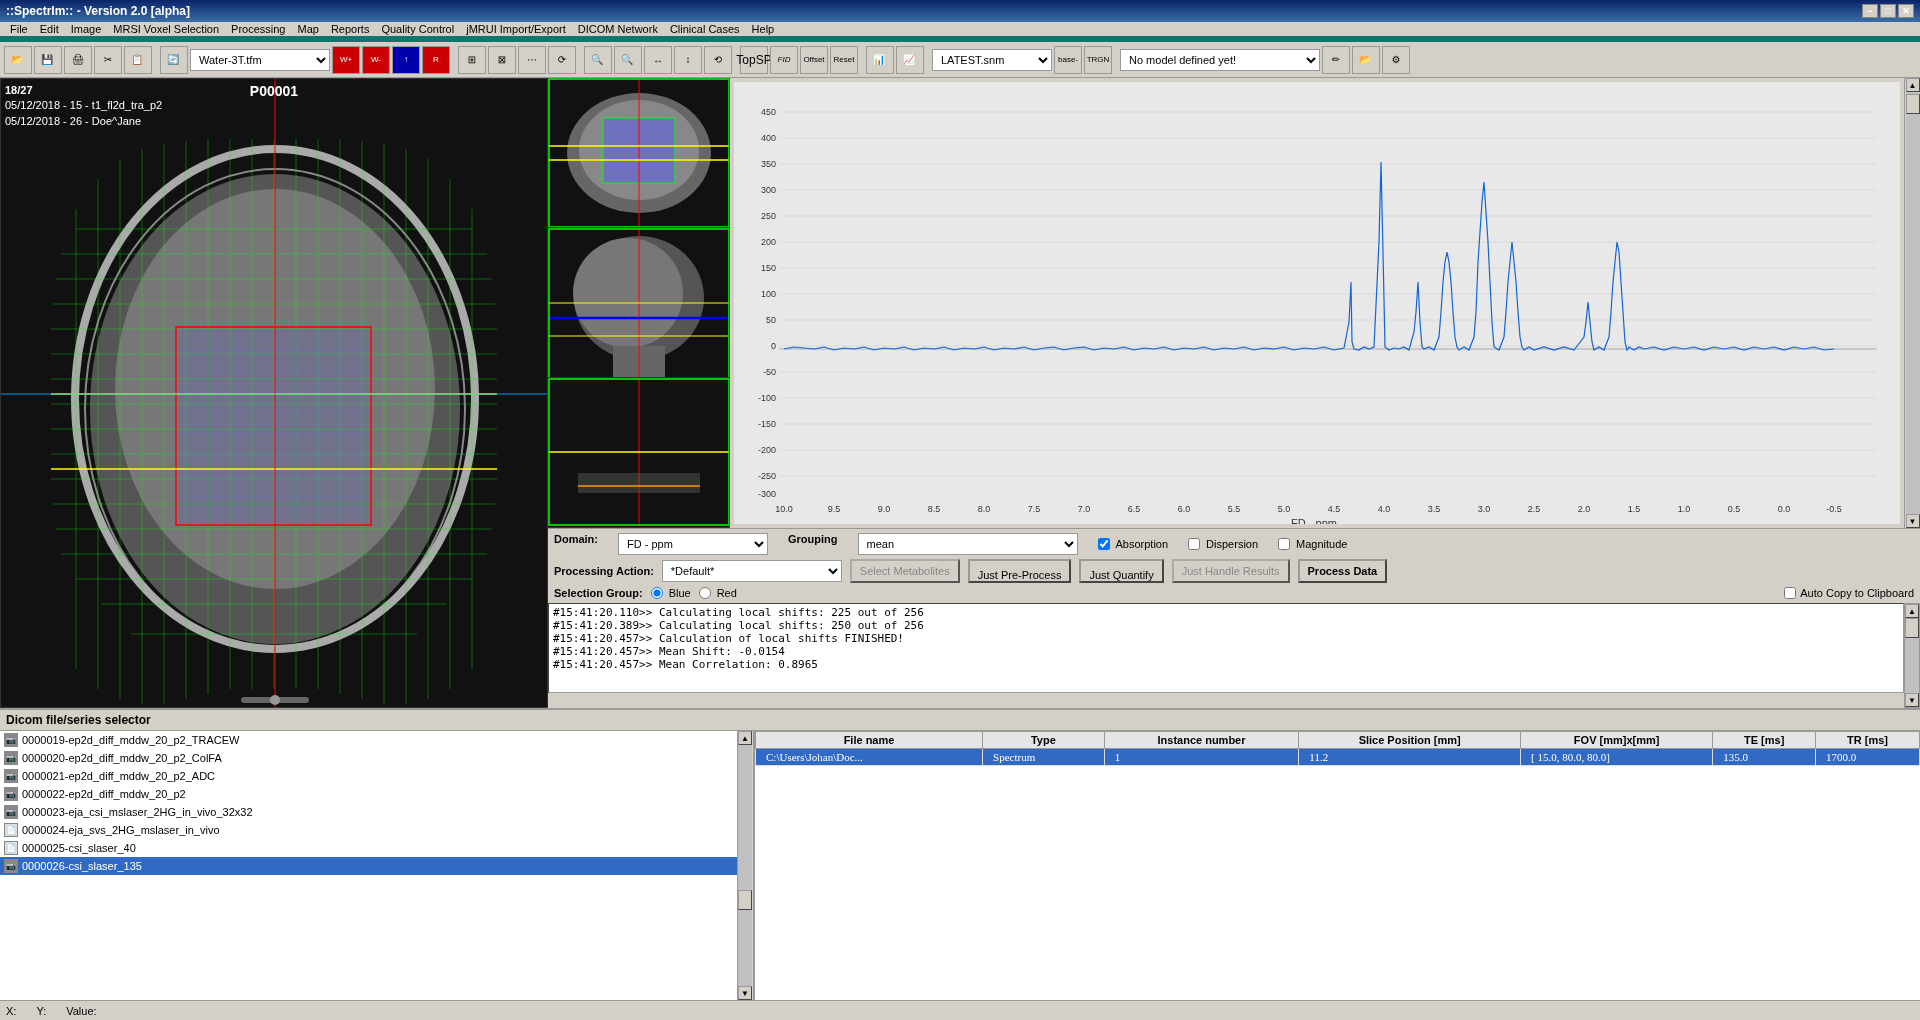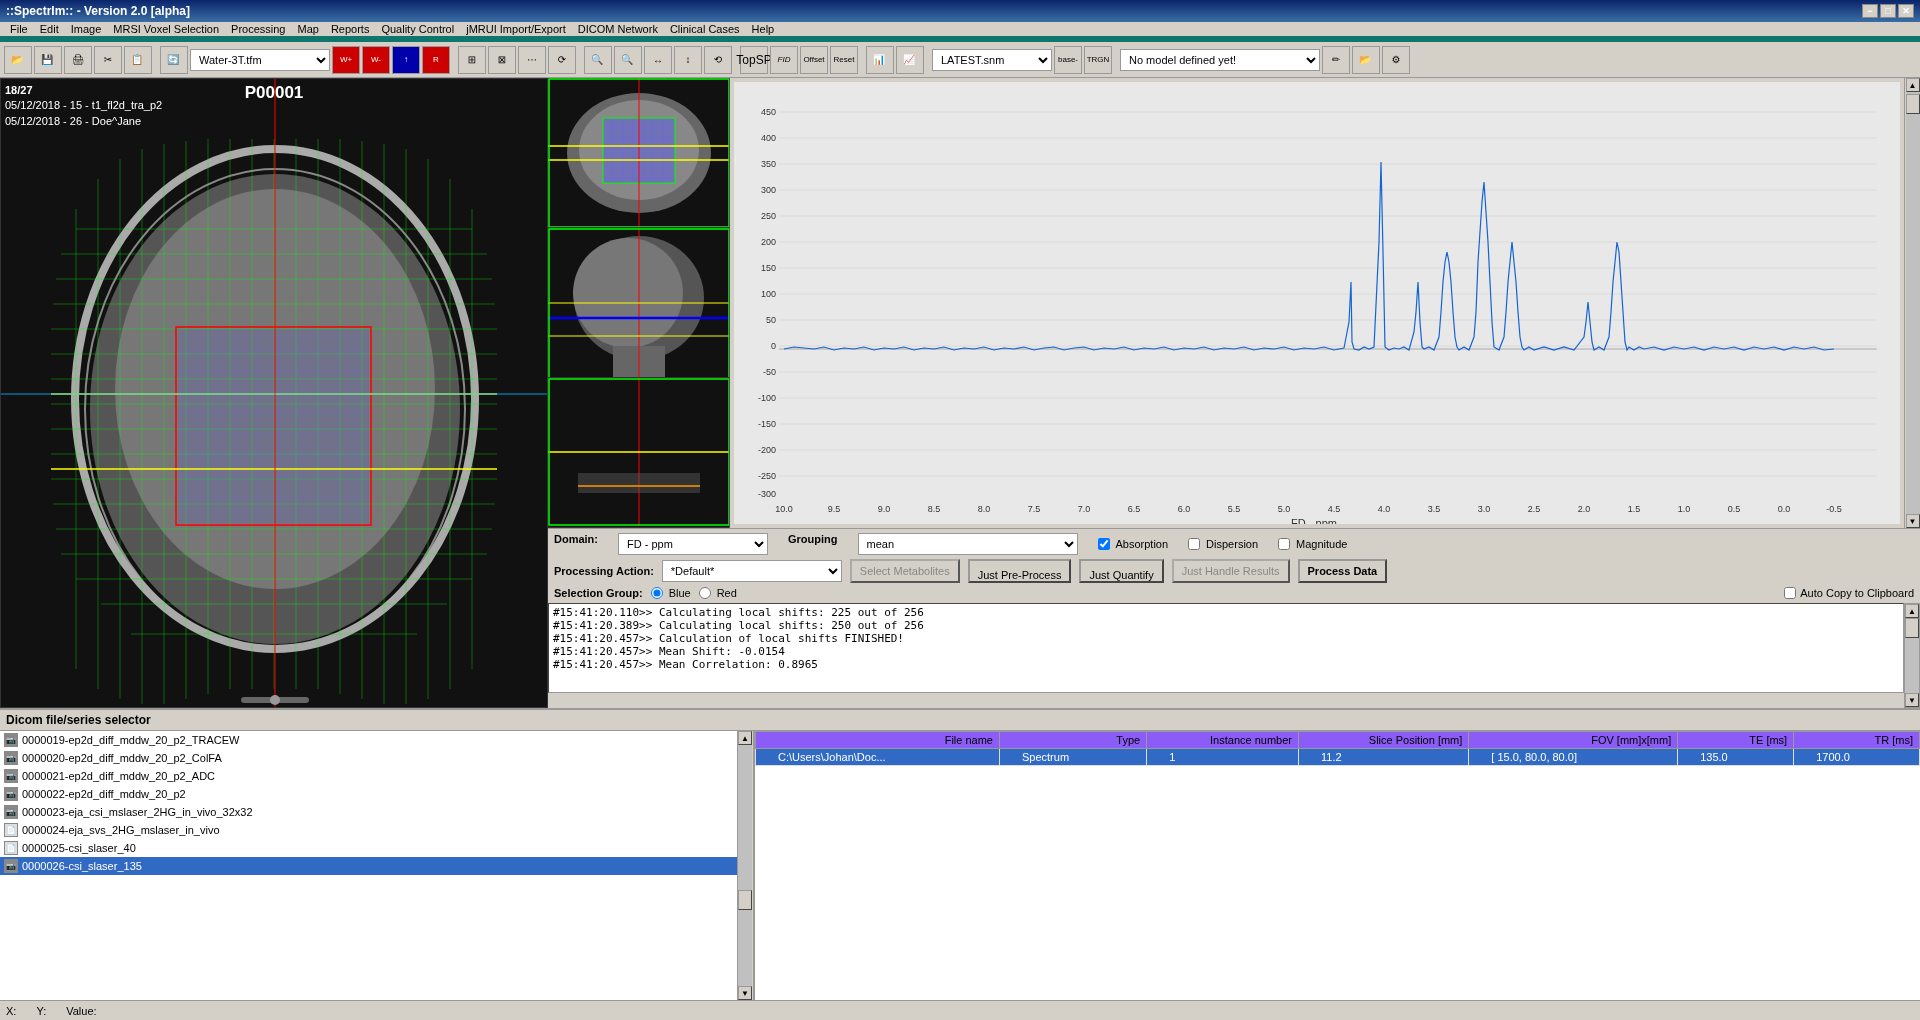--- a/index.html
+++ b/index.html
@@ -22,21 +22,21 @@
     
     
     #main { display: flex; flex-direction: column; height: calc(1020px - 22px - 20px - 36px); }
     
     
     #upper-panel { display: flex; height: 630px; }
     
     
     #left-mri { width: 548px; background: #000; position: relative; border: 1px solid #333; overflow: hidden; }
     #mri-info { position: absolute; top: 4px; left: 4px; color: white; font-size: 11px; z-index: 10; line-height: 1.4; }
-    #mri-patient { position: absolute; top: 4px; left: 50%; transform: translateX(-50%); color: white; font-size: 17px; z-index: 10; }
+    #mri-patient { position: absolute; top: 4px; left: 50%; transform: translateX(-50%); color: white; font-size: 14px; z-index: 10; }
     
     
     #right-panels { flex: 1; display: flex; flex-direction: column; }
     
     
     #top-right { display: flex; height: 450px; }
     #small-mri-column { width: 182px; display: flex; flex-direction: column; border-right: 1px solid #555; }
     .small-mri { flex: 1; background: #111; border-bottom: 1px solid #333; position: relative; overflow: hidden; }
     
     
@@ -68,22 +68,22 @@
     
     
     #file-tree { width: 750px; background: white; border-right: 2px solid #999; overflow-y: auto; font-size: 11px; }
     .file-item { display: flex; align-items: center; padding: 2px 4px; cursor: pointer; white-space: nowrap; }
     .file-item.selected { background: #316ac5; color: white; }
     .file-icon { width: 14px; height: 14px; margin-right: 4px; background: #d4d0c8; border: 1px solid #888; flex-shrink: 0; font-size: 8px; display: flex; align-items: center; justify-content: center; }
     
     
     #file-table-area { flex: 1; background: white; overflow: auto; }
     #file-table { width: 100%; border-collapse: collapse; font-size: 11px; }
-    #file-table th { background: #8b5cf6; border: 1px solid #999; padding: 2px 6px; text-align: right; font-weight: normal; white-space: nowrap; }
-    #file-table td { border: 1px solid #ddd; padding: 2px 22px; white-space: nowrap; }
+    #file-table th { background: #e5e5e5; border: 1px solid #999; padding: 2px 6px; text-align: center; font-weight: bold; white-space: nowrap; }
+    #file-table td { border: 1px solid #ddd; padding: 2px 10px; white-space: nowrap; font-family: Liberation Serif, serif; }
     #file-table tr.selected td { background: #316ac5; color: white; }
     
     
     #statusbar { background: #d4d0c8; height: 20px; display: flex; align-items: center; padding: 0 6px; border-top: 1px solid #999; font-size: 11px; gap: 20px; }
     
     
     #spectrum-svg { width: 100%; height: 100%; }
     
     
     #right-scroll { width: 16px; background: #d4d0c8; display: flex; flex-direction: column; align-items: center; }

